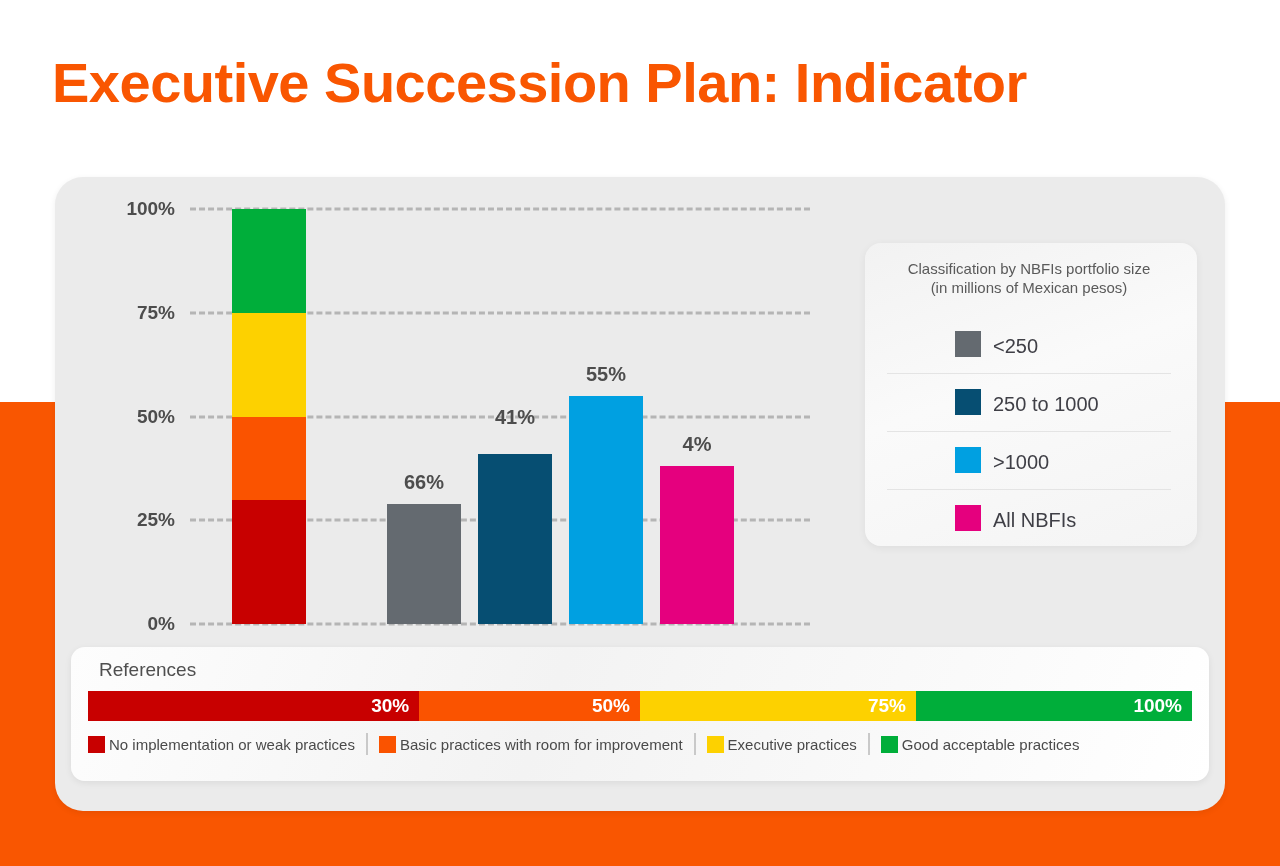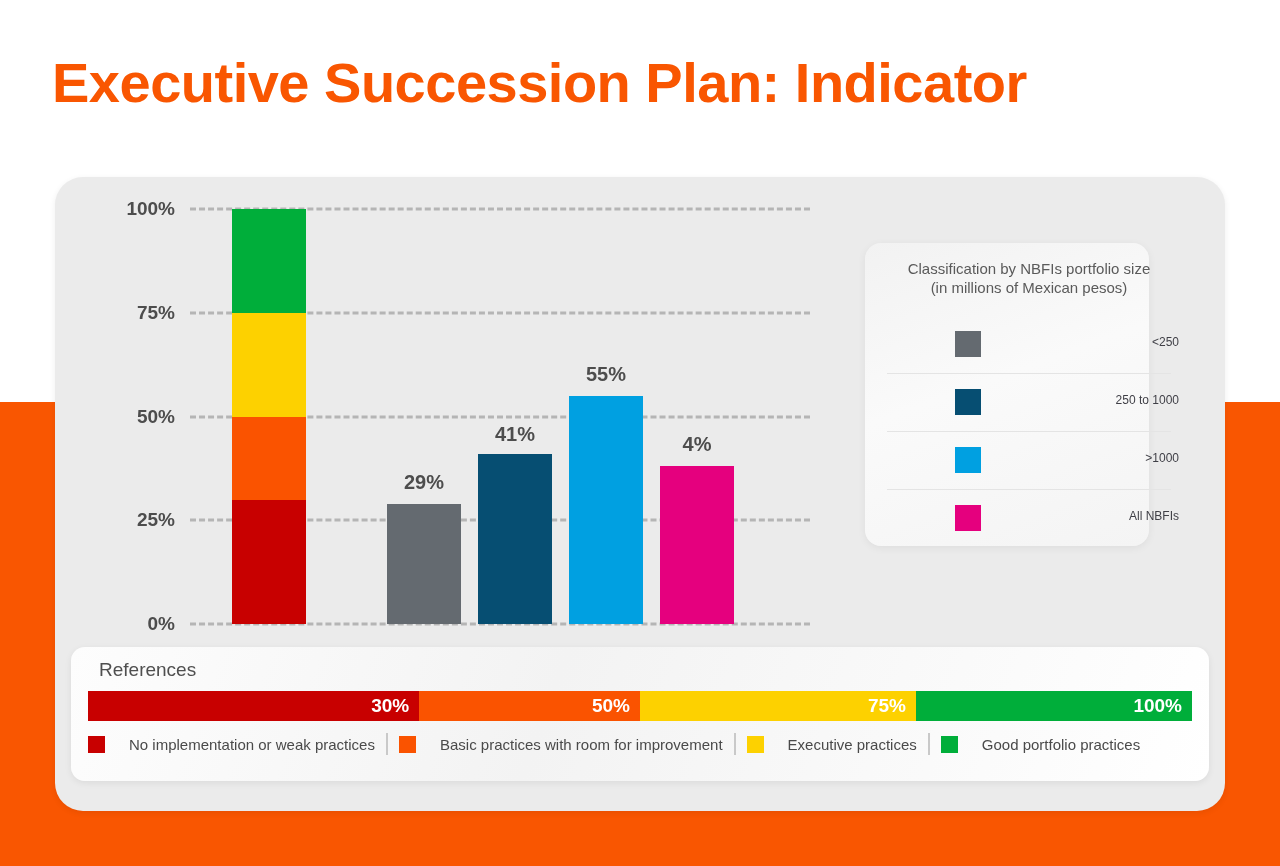--- a/index.html
+++ b/index.html
@@ -105,21 +105,21 @@
     position: absolute;
     left: 0;
     width: 100%;
   }
 
   
   #legend-card {
     position: absolute;
     left: 810px;
     top: 66px;
-    width: 284px;
+    width: 332px;
     height: 303px;
     background: linear-gradient(160deg, #F2F2F2 0%, #FAFAFA 45%, #F4F4F4 100%);
     border-radius: 16px;
     box-shadow: 0 2px 8px rgba(0,0,0,0.06);
   }
   #legend-title {
     position: absolute;
     left: 0;
     top: 16px;
     width: 328px;
@@ -145,24 +145,24 @@
     border-top: 1px solid #E4E4E4;
   }
   .legend-swatch {
     position: absolute;
     left: 68px;
     width: 26px;
     height: 26px;
   }
   .legend-text {
     position: absolute;
-    left: 118px;
+    left: 106px;
     width: 174px;
-    text-align: right;
-    font-size: 12px;
+    text-align: left;
+    font-size: 20px;
     color: #3F3F46;
   }
 
   
   #references-card {
     position: absolute;
     left: 16px;
     top: 470px;
     width: 1138px;
     height: 134px;
@@ -210,21 +210,21 @@
   .ref-legend-item {
     display: flex;
     align-items: center;
   }
   .ref-legend-swatch {
     width: 17px;
     height: 17px;
     flex: none;
   }
   .ref-legend-text {
-    margin-left: 24px;
+    margin-left: 4px;
     font-size: 15px;
     color: #4A4A4A;
     white-space: nowrap;
   }
   .ref-sep {
     width: 2px;
     height: 22px;
     background: #C9C9C9;
     margin: 0 11px;
     flex: none;
@@ -265,23 +265,23 @@
           <div class="y-tick-label">100%</div>
         </div>
       </div>
     <div id="bars">
         <div class="bar" style="left: 177px; width: 74px; height: 415px; bottom: 23px;">
           <div class="scale-seg" style="background: rgb(200, 0, 0); bottom: 0px; height: 124.5px;"></div>
           <div class="scale-seg" style="background: rgb(250, 83, 0); bottom: 124.5px; height: 83px;"></div>
           <div class="scale-seg" style="background: rgb(253, 209, 0); bottom: 207.5px; height: 103.75px;"></div>
           <div class="scale-seg" style="background: rgb(0, 174, 58); bottom: 311.25px; height: 103.75px;"></div>
         </div>
-        <div class="bar-label" style="left: 369px; top: 293.65px;">29%</div>
+        <div class="bar-label" style="left: 369px; top: 293.65px;">66%</div>
         <div class="bar" style="left: 332px; width: 74px; height: 120.35px; bottom: 23px; background: rgb(100, 106, 112);"></div>
-        <div class="bar-label" style="left: 460px; top: 246px;">41%</div>
+        <div class="bar-label" style="left: 460px; top: 229px;">41%</div>
         <div class="bar" style="left: 423px; width: 74px; height: 170.15px; bottom: 23px; background: rgb(6, 78, 114);"></div>
         <div class="bar-label" style="left: 551px; top: 185.75px;">55%</div>
         <div class="bar" style="left: 514px; width: 74px; height: 228.25px; bottom: 23px; background: rgb(0, 160, 225);"></div>
         <div class="bar-label" style="left: 642px; top: 256.3px;">4%</div>
         <div class="bar" style="left: 605px; width: 74px; height: 157.7px; bottom: 23px; background: rgb(229, 0, 126);"></div>
       </div>
   </div>
 
   <div id="legend-card">
     <div id="legend-title">Classification by NBFIs portfolio size
@@ -336,18 +336,18 @@
           <div class="ref-legend-text">Basic practices with room for improvement</div>
         </div>
         <div class="ref-sep"></div>
         <div class="ref-legend-item">
           <div class="ref-legend-swatch" style="background: rgb(253, 209, 0);"></div>
           <div class="ref-legend-text">Executive practices</div>
         </div>
         <div class="ref-sep"></div>
         <div class="ref-legend-item">
           <div class="ref-legend-swatch" style="background: rgb(0, 174, 58);"></div>
-          <div class="ref-legend-text">Good portfolio practices</div>
+          <div class="ref-legend-text">Good acceptable practices</div>
         </div>
       </div>
   </div>
 
 </div>
 
 </body></html>

